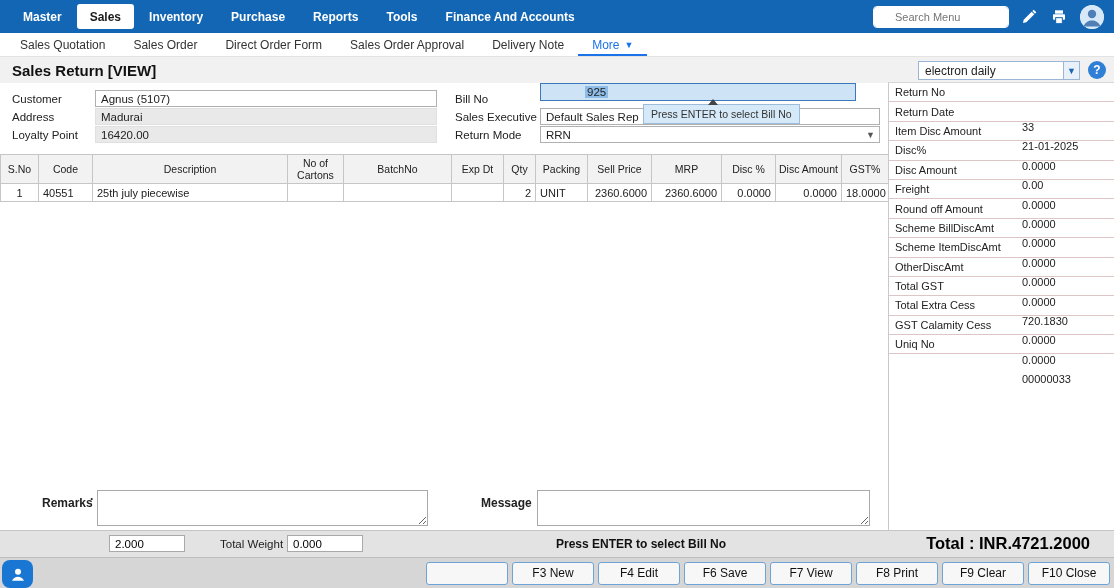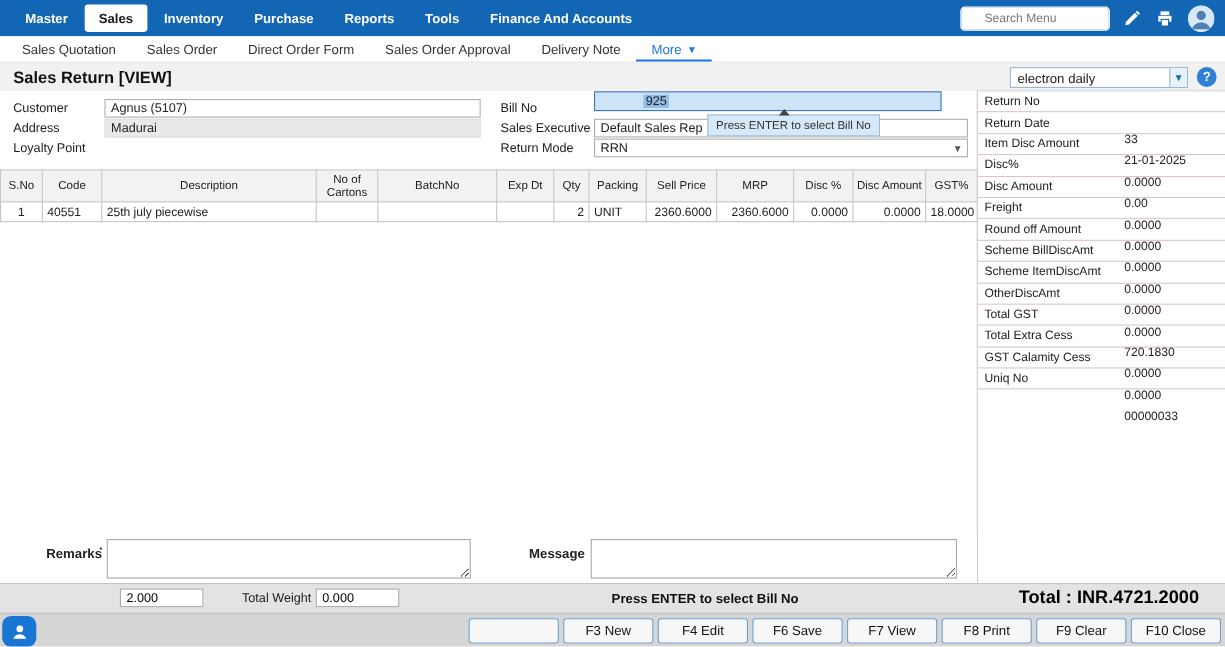--- a/index.html
+++ b/index.html
@@ -140,20 +140,23 @@
     <div class="field white" style="left:95px; top:7px; width:342px;">
       <span>Agnus (5107)</span>
     </div>
 
     <span class="flabel" style="left:12px; top:28px;">Address</span>
     <div class="field gray" style="left:95px; top:25px; width:342px;">
       <span>Madurai</span>
     </div>
 
     <span class="flabel" style="left:12px; top:46px;">Loyalty Point</span>
+    <div class="field gray" style="left:95px; top:43px; width:342px;">
+      <span>16420.00</span>
+    </div>
 
     <span class="flabel" style="left:455px; top:10px;">Bill No</span>
     <div class="field billno" style="left:540px; top:0; width:316px;padding-left:44px;">
       <span class="sel-hl">925</span>
     </div>
 
     <span class="flabel" style="left:455px; top:28px;">Sales Executive</span>
     <div class="field white" style="left:540px; top:25px; width:340px;">
       <span>Default Sales Rep</span>
     </div>

